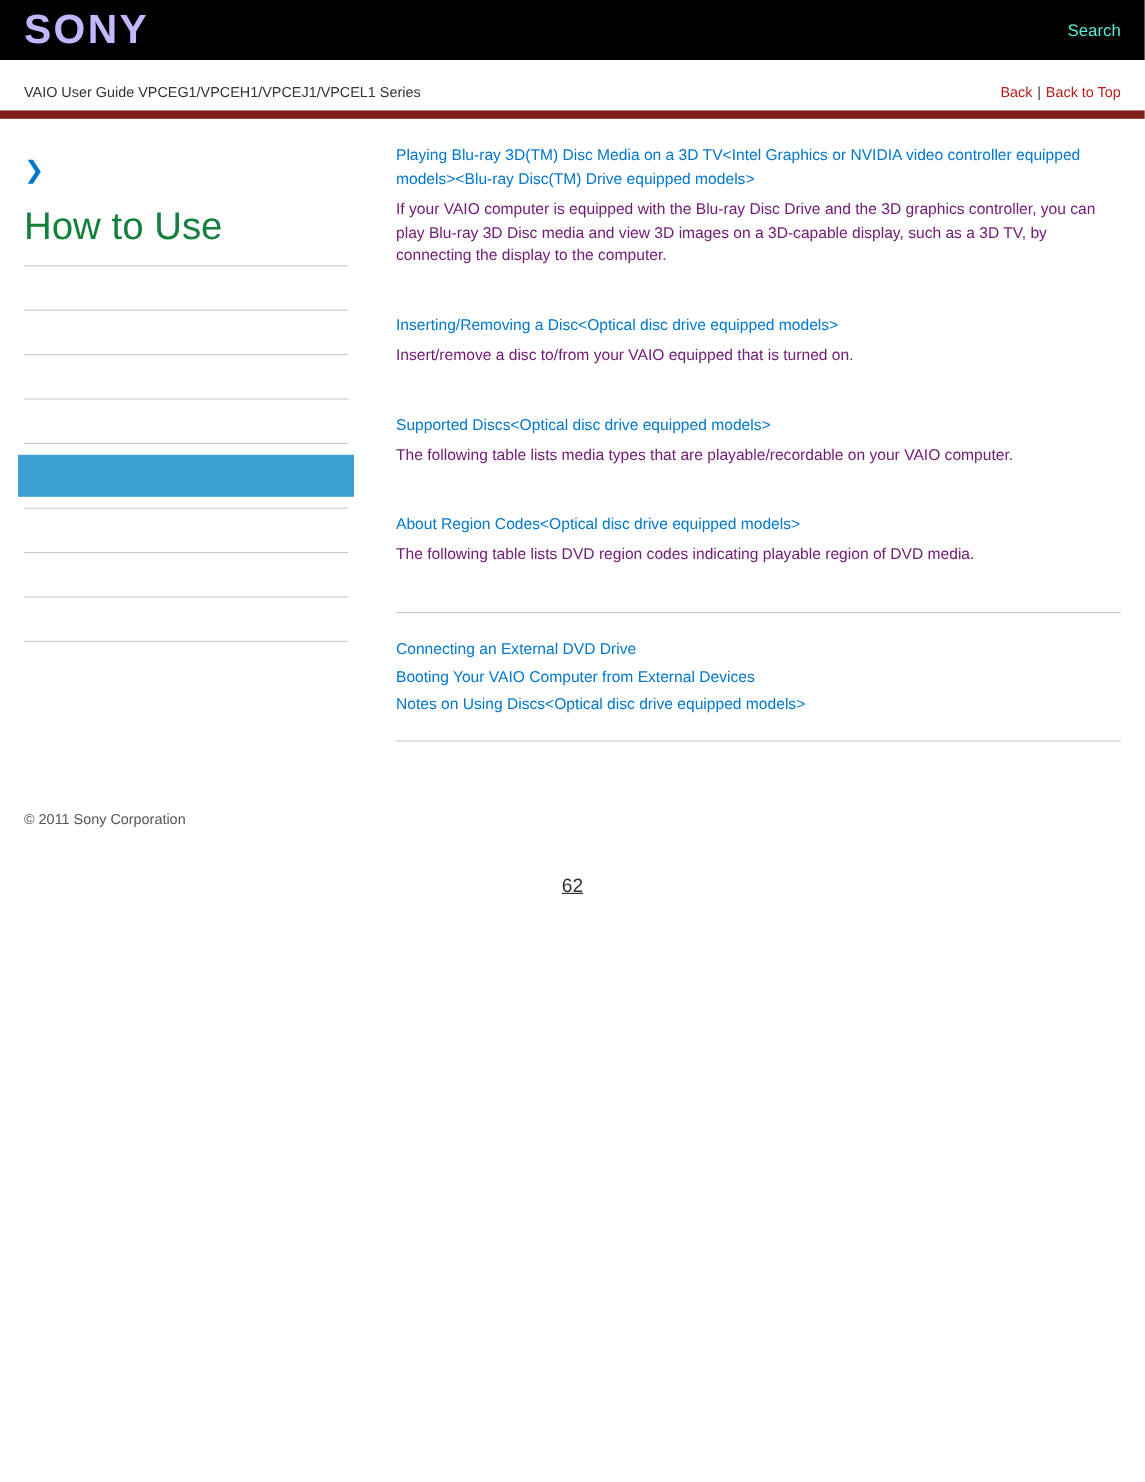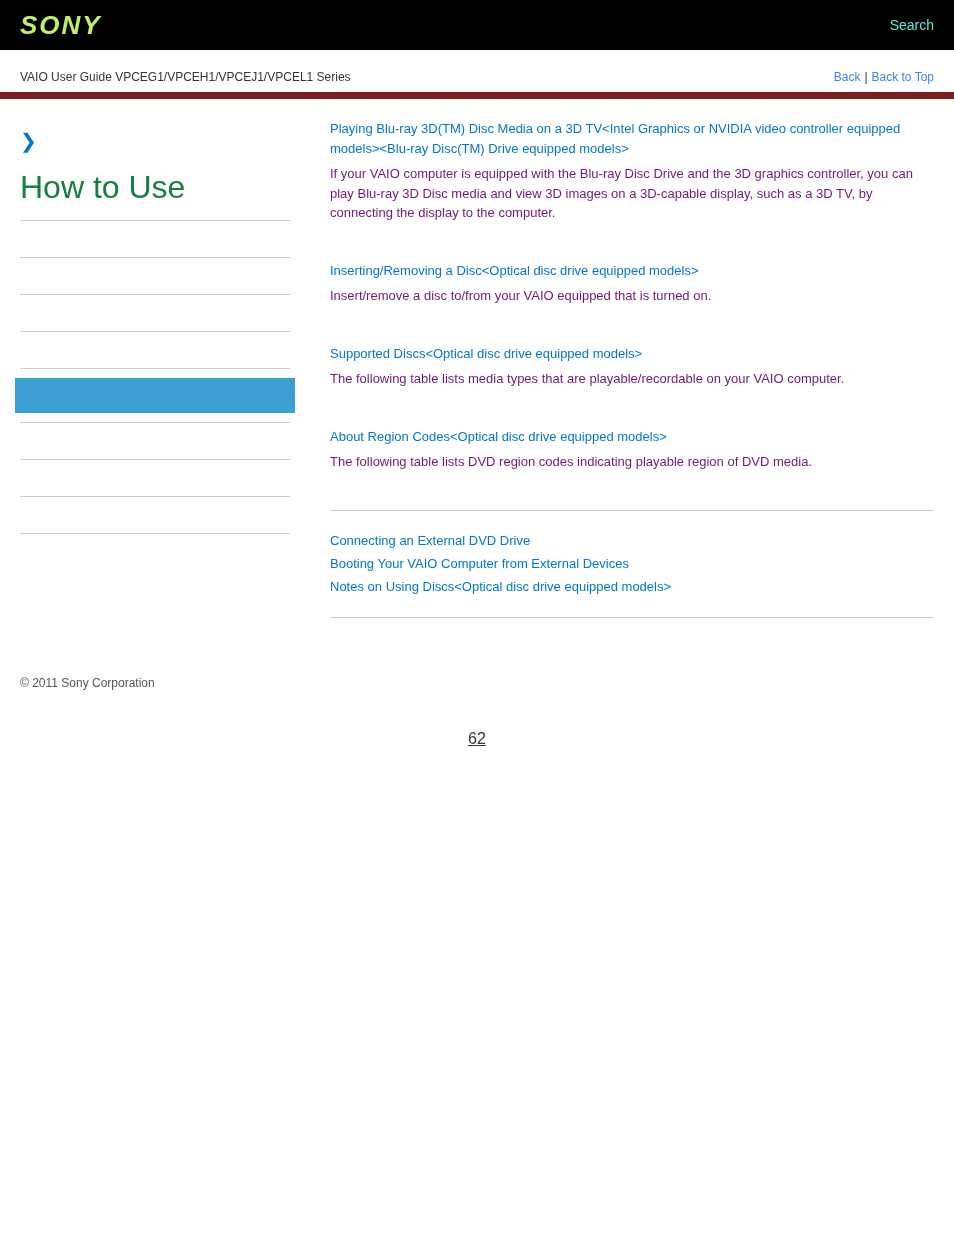--- a/index.html
+++ b/index.html
@@ -8,26 +8,25 @@
     
     #header {
       background: #000;
       padding: 10px 20px;
       display: flex;
       align-items: center;
       justify-content: space-between;
       height: 50px;
     }
     #logo-text {
-      color: #bef264;
-      font-size: 26px;
+      color: #c4b5fd;
+      font-size: 34px;
       font-weight: 900;
       letter-spacing: 2px;
       font-family: Arial Black, Arial, sans-serif;
-      font-style: italic;
     }
     #search-btn {
       color: #5eead4;
       font-size: 14px;
       cursor: pointer;
       background: none;
       border: none;
     }
 
     
@@ -35,21 +34,21 @@
       padding: 8px 20px;
       border-bottom: 7px solid #7f1d1d;
       display: flex;
       justify-content: space-between;
       align-items: center;
       font-size: 12px;
       color: #333;
       margin-top: 12px;
     }
     #breadcrumb-bar a {
-      color: #3b82f6;
+      color: #b91c1c;
       text-decoration: none;
     }
     #nav-links { display: flex; gap: 4px; align-items: center; }
     #nav-separator { color: #333; }
 
     
     #main-container {
       display: flex;
       padding: 20px 20px 20px 20px;
     }

